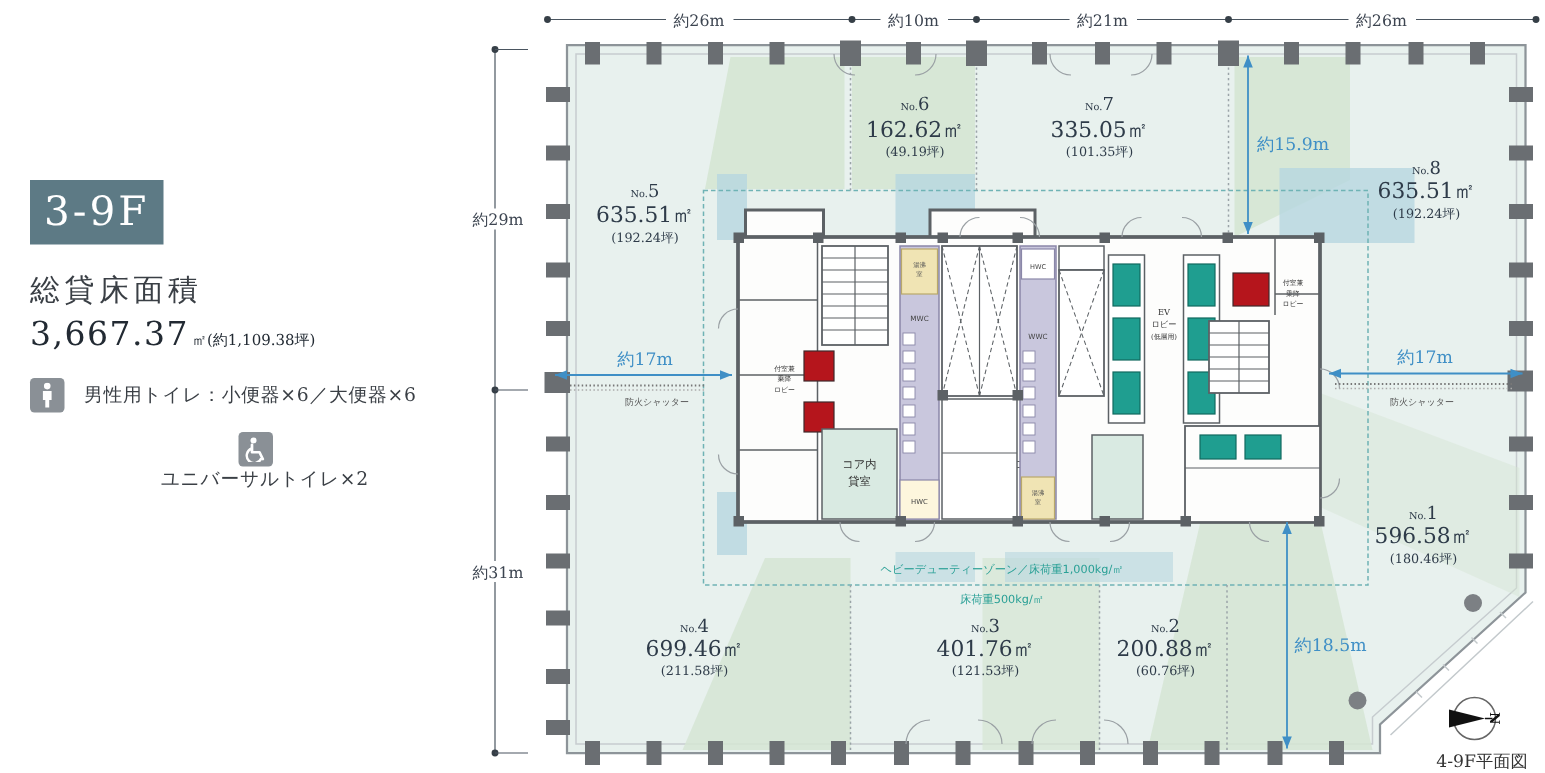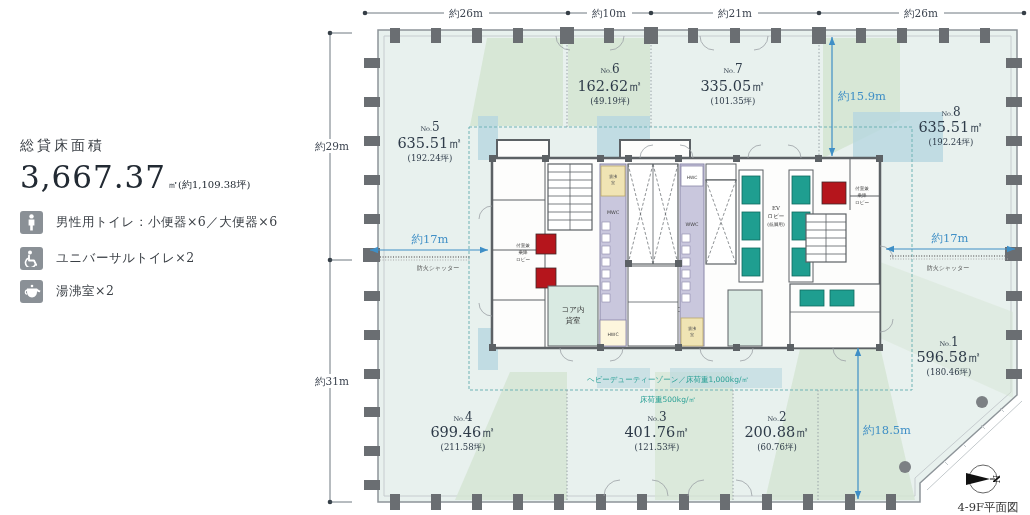--- a/index.html
+++ b/index.html
@@ -3,27 +3,27 @@
 <meta charset="utf-8">
 <style>
   html,body{margin:0;padding:0;background:#ffffff;}
   .stage{position:relative;width:1030px;height:515px;background:#fff;overflow:hidden;
          font-family:"DejaVu Serif","Liberation Serif",serif;}
   .plan-svg{position:absolute;left:0;top:0;}
   
   .panel{position:absolute;left:20px;top:120px;width:300px;}
   .badge{width:89px;height:43px;background:#5d7a85;color:#fff;display:flex;
          align-items:center;justify-content:center;font-size:27px;letter-spacing:2px;}
-  .area-label{margin-top:17px;font-size:14px;letter-spacing:3px;color:#3a3f45;}
+  .area-label{margin-top:17px;font-size:20px;letter-spacing:3px;color:#3a3f45;}
   .big-area{margin-top:4px;color:#222a33;white-space:nowrap;}
-  .big-area .val{font-size:31px;letter-spacing:1px;}
+  .big-area .val{font-size:22px;letter-spacing:1px;}
   .big-area .unit{font-size:10px;margin-left:2px;}
   .legend{margin-top:16px;}
   .legend-row{display:flex;align-items:center;margin-bottom:10px;}
-  .legend-row.gap{margin-top:13px;}
+  .legend-row.gap{margin-top:13px;flex-direction:column;}
   .legend-icon{width:23px;height:23px;background:#8a9096;border-radius:3px;flex:0 0 23px;
                display:flex;align-items:center;justify-content:center;}
   .legend-text{margin-left:13px;font-size:12.5px;color:#3a3f45;letter-spacing:.5px;}
   svg text{font-family:"DejaVu Serif","Liberation Serif",serif;}
   .tsans{font-family:"DejaVu Sans","Liberation Sans",sans-serif;}
 </style>
 </head>
 <body>
 
 <div class="stage">
@@ -421,20 +421,21 @@
   <g>
     <circle cx="983" cy="479" r="14" fill="#fff" stroke="#666" stroke-width="1"></circle>
     <polygon points="966,473 966,485 990,479" fill="#111"></polygon>
     <line x1="990" y1="479" x2="995" y2="479" stroke="#111" stroke-width="1"></line>
     <text x="993" y="479" font-size="9" font-weight="bold" fill="#111" text-anchor="middle" transform="rotate(90 993 479)">N</text>
   </g>
   <text x="988" y="511" font-size="11.5" fill="#333" text-anchor="middle">4-9F平面図</text>
 </svg>
 
 <div class="panel">
+  <div class="badge">3-9F</div>
   <div class="area-label">総貸床面積</div>
   <div class="big-area">
     <span class="val">3,667.37</span><span class="unit">㎡(約1,109.38坪)</span>
   </div>
   <div class="legend">
     <div class="legend-row">
       <span class="legend-icon">
         <svg width="15" height="17" viewBox="0 0 15 17">
               <circle cx="7.5" cy="2.4" r="2.2" fill="#fff"></circle>
               <path d="M4.6,5.6 h5.8 v6 h-1.6 v5 h-2.6 v-5 h-1.6 z" fill="#fff"></path>
@@ -445,26 +446,16 @@
     <div class="legend-row gap">
       <span class="legend-icon">
         <svg width="17" height="17" viewBox="0 0 17 17">
               <circle cx="7" cy="2.6" r="2" fill="#fff"></circle>
               <path d="M6,5.5 v5 h5 l2.2,4.5" fill="none" stroke="#fff" stroke-width="1.8" stroke-linecap="round" stroke-linejoin="round"></path>
               <path d="M5.8,8 a5,5 0 1 0 6.4,6.4" fill="none" stroke="#fff" stroke-width="1.6"></path>
             </svg>
       </span>
       <span class="legend-text">ユニバーサルトイレ×2</span>
     </div>
-    <div class="legend-row">
-      <span class="legend-icon">
-        <svg width="18" height="15" viewBox="0 0 18 15">
-              <circle cx="9" cy="2" r="1.3" fill="#fff"></circle>
-              <path d="M4,4.5 h10 c1.5,1.5 2.5,2 3.5,2 l-0.6,1.8 c-1.2,0 -2,-0.4 -2.9,-1 c0,4 -2,6.2 -5,6.2 s-5,-2.2 -5,-6.2 z" fill="#fff"></path>
-              <path d="M4.2,6 c-2.2,0.4 -2.6,3.4 -0.4,4.4" fill="none" stroke="#fff" stroke-width="1.3"></path>
-            </svg>
-      </span>
-      <span class="legend-text">湯沸室×2</span>
-    </div>
   </div>
 </div>
 
 </div>
 
 </body></html>

